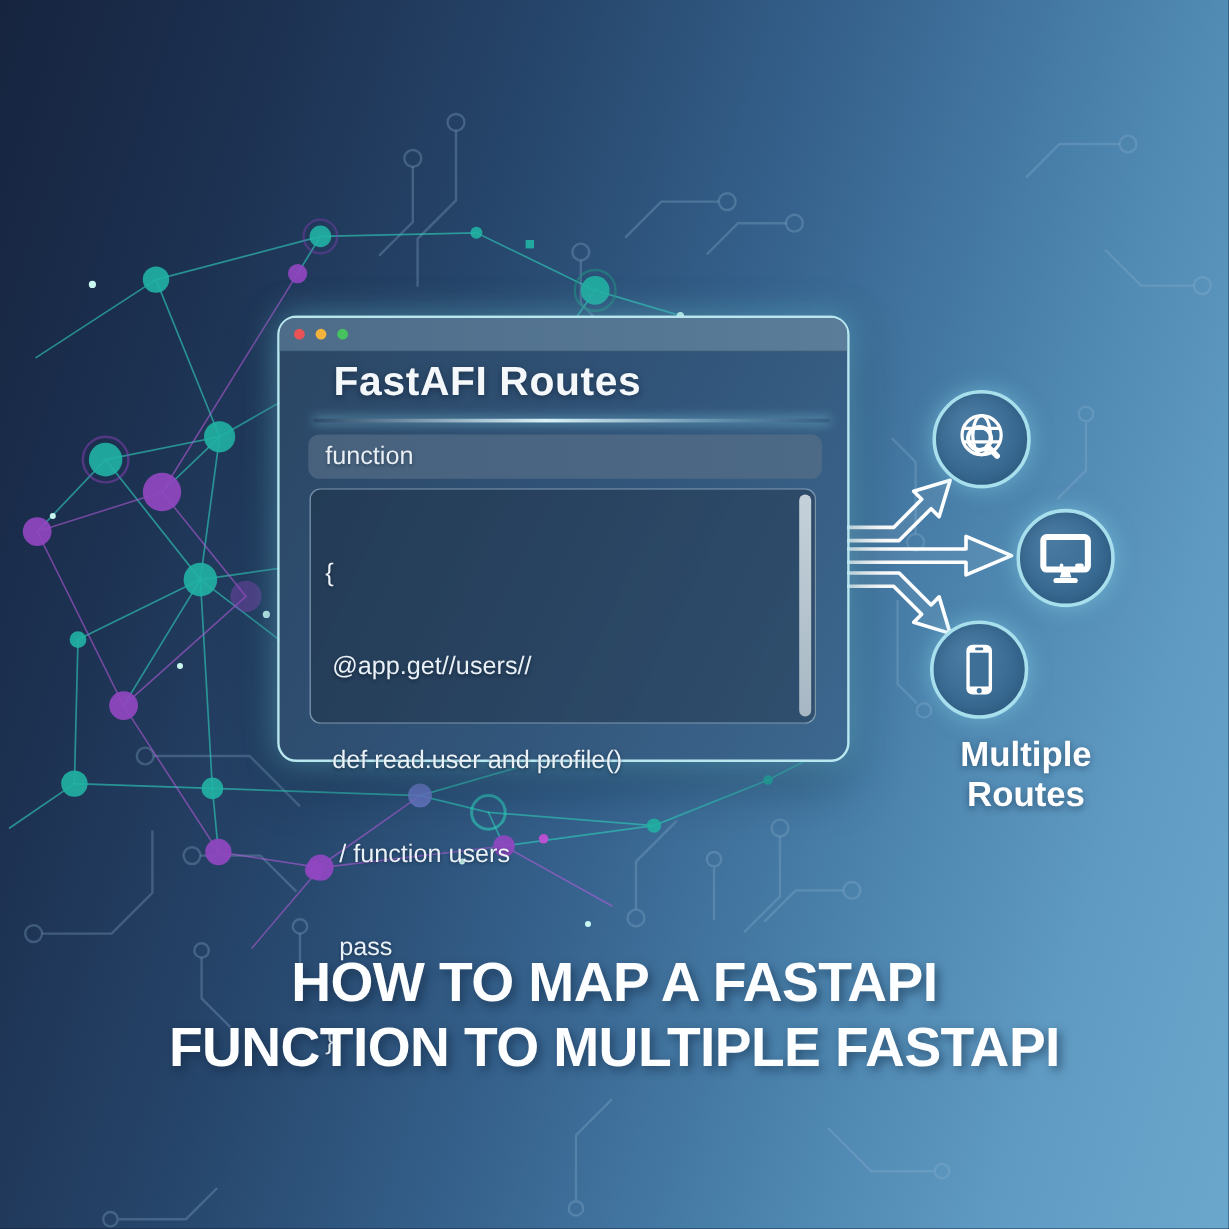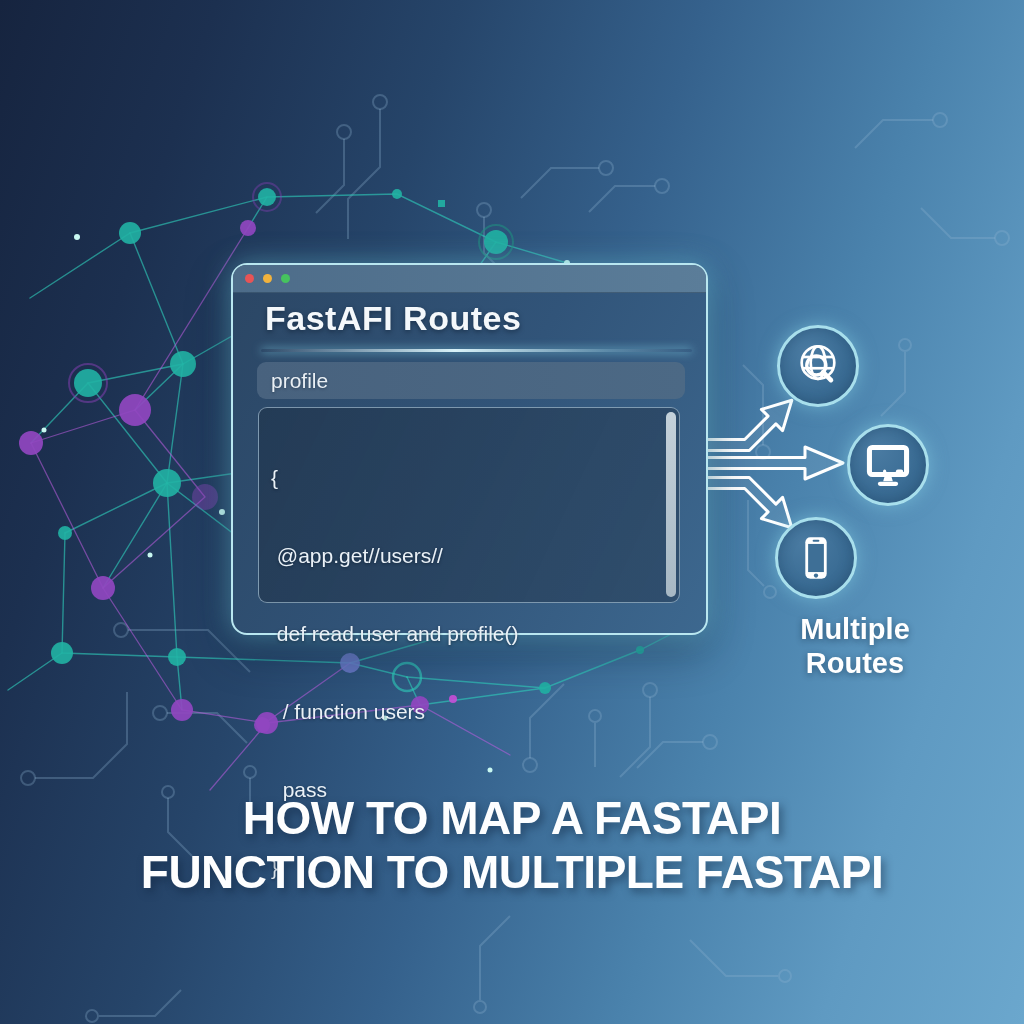--- a/index.html
+++ b/index.html
@@ -19,21 +19,21 @@
   }
   .titlebar{
     position:absolute;left:0;top:0;right:0;height:28px;
     background:linear-gradient(90deg,#4d6c89,#5b7d99);
     border-radius:13px 13px 0 0;border-bottom:1px solid rgba(20,40,60,.35);
     display:flex;align-items:center;padding-left:12px;gap:9px;box-sizing:border-box;
   }
   .dot{width:9px;height:9px;border-radius:50%;}
   .dot.red{background:#e85456}.dot.yellow{background:#f2b33d}.dot.green{background:#46c35e}
   .win-title{
-    position:absolute;left:32px;top:34px;font-size:34px;font-weight:bold;color:#f4f8fb;
+    position:absolute;left:45px;top:34px;font-size:34px;font-weight:bold;color:#f4f8fb;
     letter-spacing:.5px;text-shadow:0 2px 5px rgba(8,22,40,.5);
   }
   .divider-glow{
     position:absolute;left:28px;right:14px;top:84px;height:2.5px;border-radius:2px;
     background:linear-gradient(90deg,rgba(170,232,248,0) 0%,rgba(225,250,255,.95) 45%,rgba(170,232,248,.35) 80%,rgba(170,232,248,0) 100%);
     box-shadow:0 0 10px rgba(140,225,245,.85);
   }
   .tab{
     position:absolute;left:24px;top:97px;width:428px;height:37px;box-sizing:border-box;
     background:linear-gradient(90deg,#48627e,#4c6985);border-radius:9px;
@@ -224,21 +224,21 @@
 
   <div class="window">
     <div class="titlebar">
       <span class="dot red"></span>
       <span class="dot yellow"></span>
       <span class="dot green"></span>
     </div>
     <div class="win-title">FastAFI Routes</div>
     <div class="divider-glow"></div>
     <div class="tab">
-      <span>profile</span>
+      <span>function</span>
     </div>
     <div class="code-panel">
       <div class="code-lines">
         <div>{</div>
         <div> @app.get//users//</div>
         <div> def read.user and profile()</div>
         <div>  / function users</div>
         <div>  pass</div>
         <div>}</div>
       </div>

